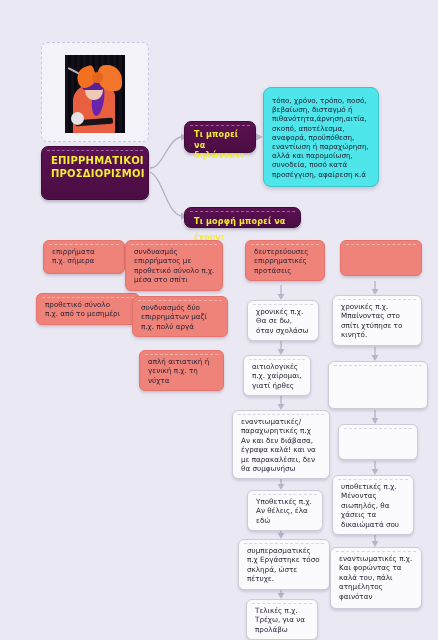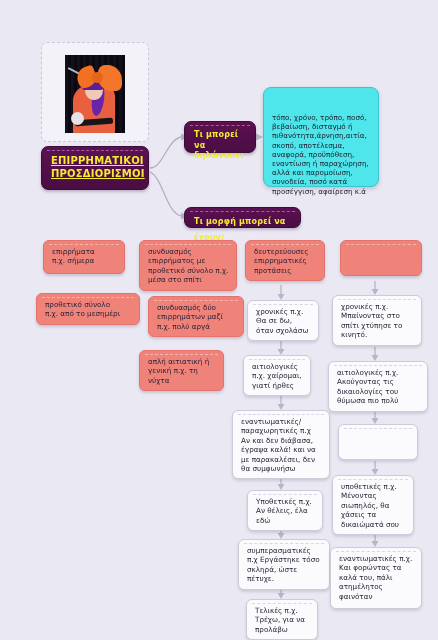--- a/index.html
+++ b/index.html
@@ -134,25 +134,24 @@
   .node-purple .dashtop {
     position: absolute;
     left: 5px; right: 5px; top: 3px;
     height: 0;
     border-top: 1px dashed #9b62a0;
   }
   .node-purple .txt { display: block; }
 
   #title-node {
     left: 41px; top: 146px;
-    width: 108px; height: 44px;
+    width: 108px; height: 54px;
     font-size: 10px;
     line-height: 12.5px;
     padding-top: 8px;
-    text-decoration: underline;
   }
   #what-declare-node {
     left: 184px; top: 121px;
     width: 72px; height: 32px;
     font-size: 8px;
     line-height: 10.5px;
     padding-top: 8px;
   }
   #what-form-node {
     left: 184px; top: 207px;
@@ -165,21 +164,21 @@
   
   #cyan-node {
     position: absolute;
     left: 263px; top: 87px;
     width: 116px; height: 100px;
     background: #4ee6ea;
     border: 1px solid #3bc4cb;
     border-radius: 8px;
     box-shadow: 0 2px 4px rgba(60,40,80,0.22);
     box-sizing: border-box;
-    padding: 25px 8px;
+    padding: 8px 8px;
     color: #1d1d2e;
     font-size: 7.2px;
     line-height: 9.2px;
   }
 
   
   .node-pink {
     position: absolute;
     background: #f08379;
     border: 1px solid #e4736b;
@@ -313,25 +312,25 @@
       <div class="node-pink" style="left: 43px; top: 240px; width: 82px; min-height: 34px;">
         <span class="dashtop"></span>
         <span style="display: block; white-space: pre-line;">επιρρήματα
 π.χ. σήμερα</span>
       </div>
       <div class="node-pink" style="left: 36px; top: 293px; width: 104px; min-height: 30px;">
         <span class="dashtop"></span>
         <span style="display: block; white-space: pre-line;">προθετικό σύνολο
 π.χ. από το μεσημέρι</span>
       </div>
-      <div class="node-pink" style="left: 139px; top: 240px; width: 98px; min-height: 48px;">
+      <div class="node-pink" style="left: 125px; top: 240px; width: 98px; min-height: 48px;">
         <span class="dashtop"></span>
         <span style="display: block; white-space: pre-line;">συνδυασμός επιρρήματος με προθετικό σύνολο π.χ. μέσα στο σπίτι</span>
       </div>
-      <div class="node-pink" style="left: 148px; top: 296px; width: 96px; min-height: 38px;">
+      <div class="node-pink" style="left: 132px; top: 296px; width: 96px; min-height: 38px;">
         <span class="dashtop"></span>
         <span style="display: block; white-space: pre-line;">συνδυασμός δύο επιρρημάτων μαζί π.χ. πολύ αργά</span>
       </div>
       <div class="node-pink" style="left: 139px; top: 350px; width: 85px; min-height: 40px;">
         <span class="dashtop"></span>
         <span style="display: block; white-space: pre-line;">απλή αιτιατική ή γενική π.χ. τη νύχτα</span>
       </div>
       <div class="node-pink" style="left: 245px; top: 240px; width: 80px; min-height: 40px;">
         <span class="dashtop"></span>
         <span style="display: block; white-space: pre-line;">δευτερεύουσες επιρρηματικές προτάσεις</span>
@@ -362,21 +361,20 @@
       </div>
       <div class="node-pink" style="left: 340px; top: 240px; width: 82px; min-height: 36px;">
         <span class="dashtop"></span>
       </div>
       <div class="node-white" style="left: 332px; top: 295px; width: 90px; min-height: 50px;">
         <span class="dashtop"></span>
         <span style="display: block; white-space: pre-line;">χρονικές π.χ. Μπαίνοντας στο σπίτι χτύπησε το κινητό.</span>
       </div>
       <div class="node-white" style="left: 328px; top: 361px; width: 100px; min-height: 48px;">
         <span class="dashtop"></span>
-        <span style="display: block; white-space: pre-line;">αιτιολογικές π.χ. Ακούγοντας τις δικαιολογίες του θύμωσα πιο πολύ</span>
       </div>
       <div class="node-white" style="left: 338px; top: 424px; width: 80px; min-height: 36px;">
         <span class="dashtop"></span>
       </div>
       <div class="node-white" style="left: 332px; top: 475px; width: 82px; min-height: 56px;">
         <span class="dashtop"></span>
         <span style="display: block; white-space: pre-line;">υποθετικές π.χ. Μένοντας σιωπηλός, θα χάσεις τα δικαιώματά σου</span>
       </div>
       <div class="node-white" style="left: 330px; top: 547px; width: 92px; min-height: 62px;">
         <span class="dashtop"></span>

